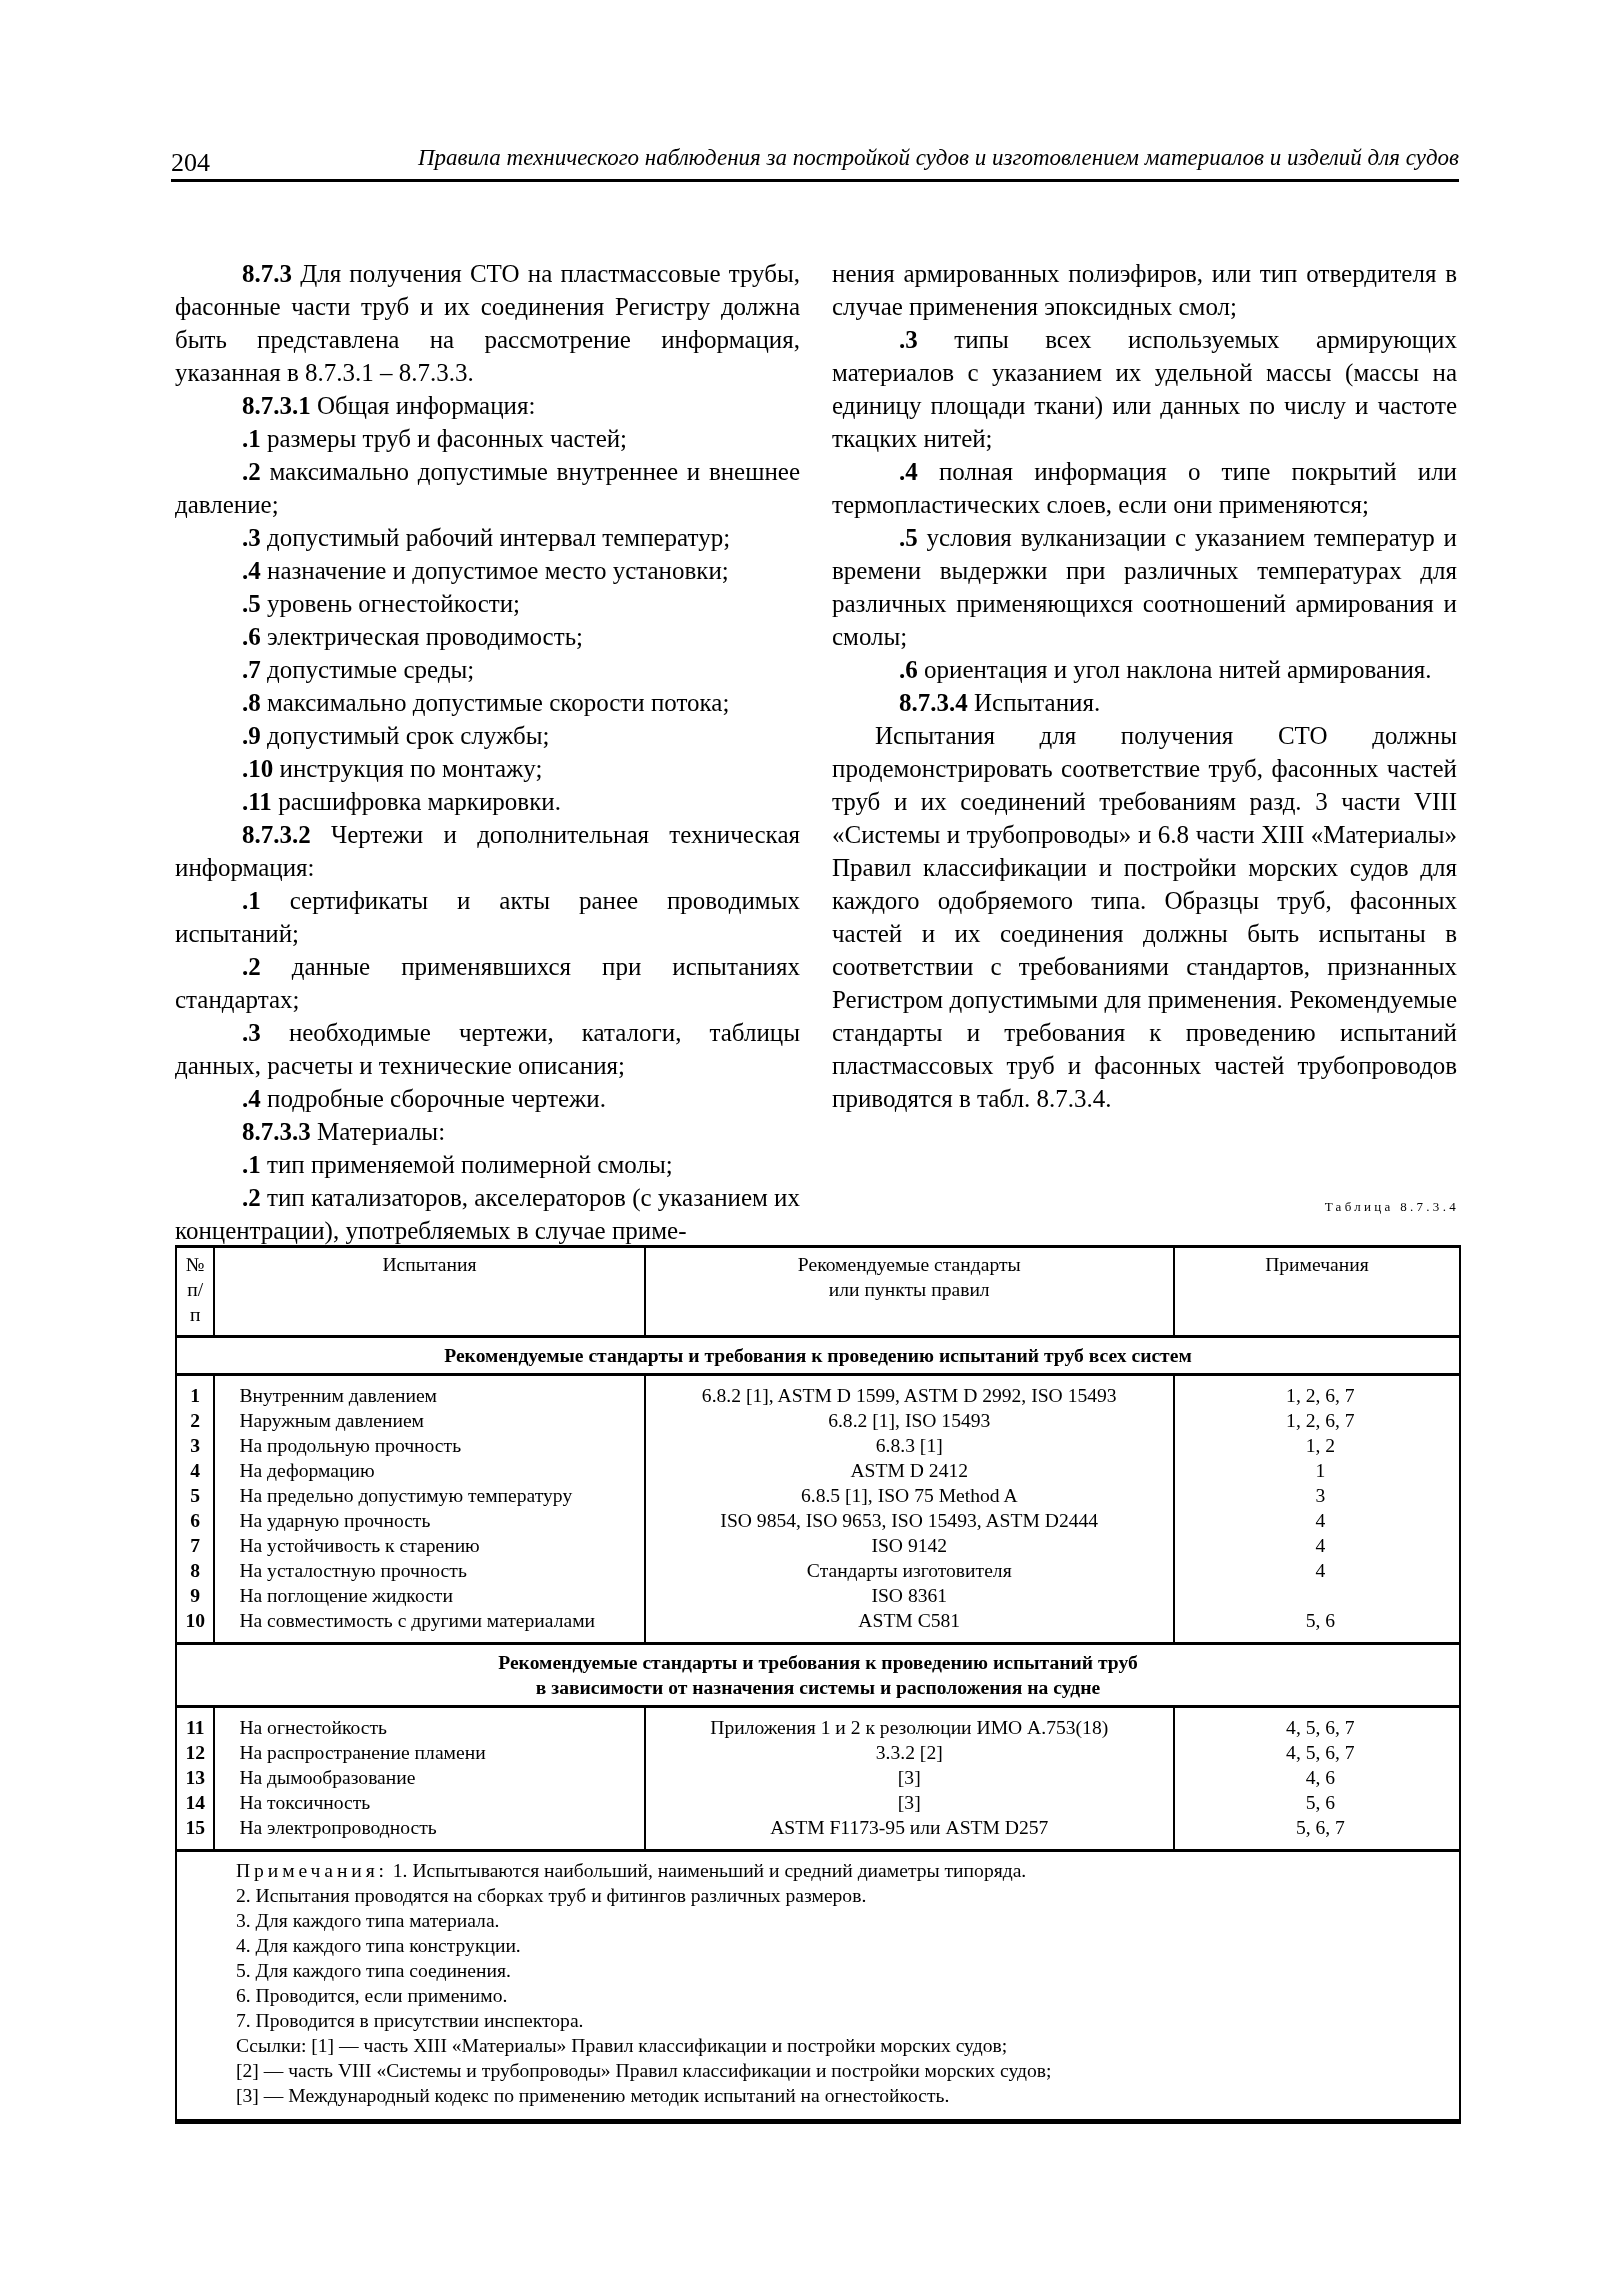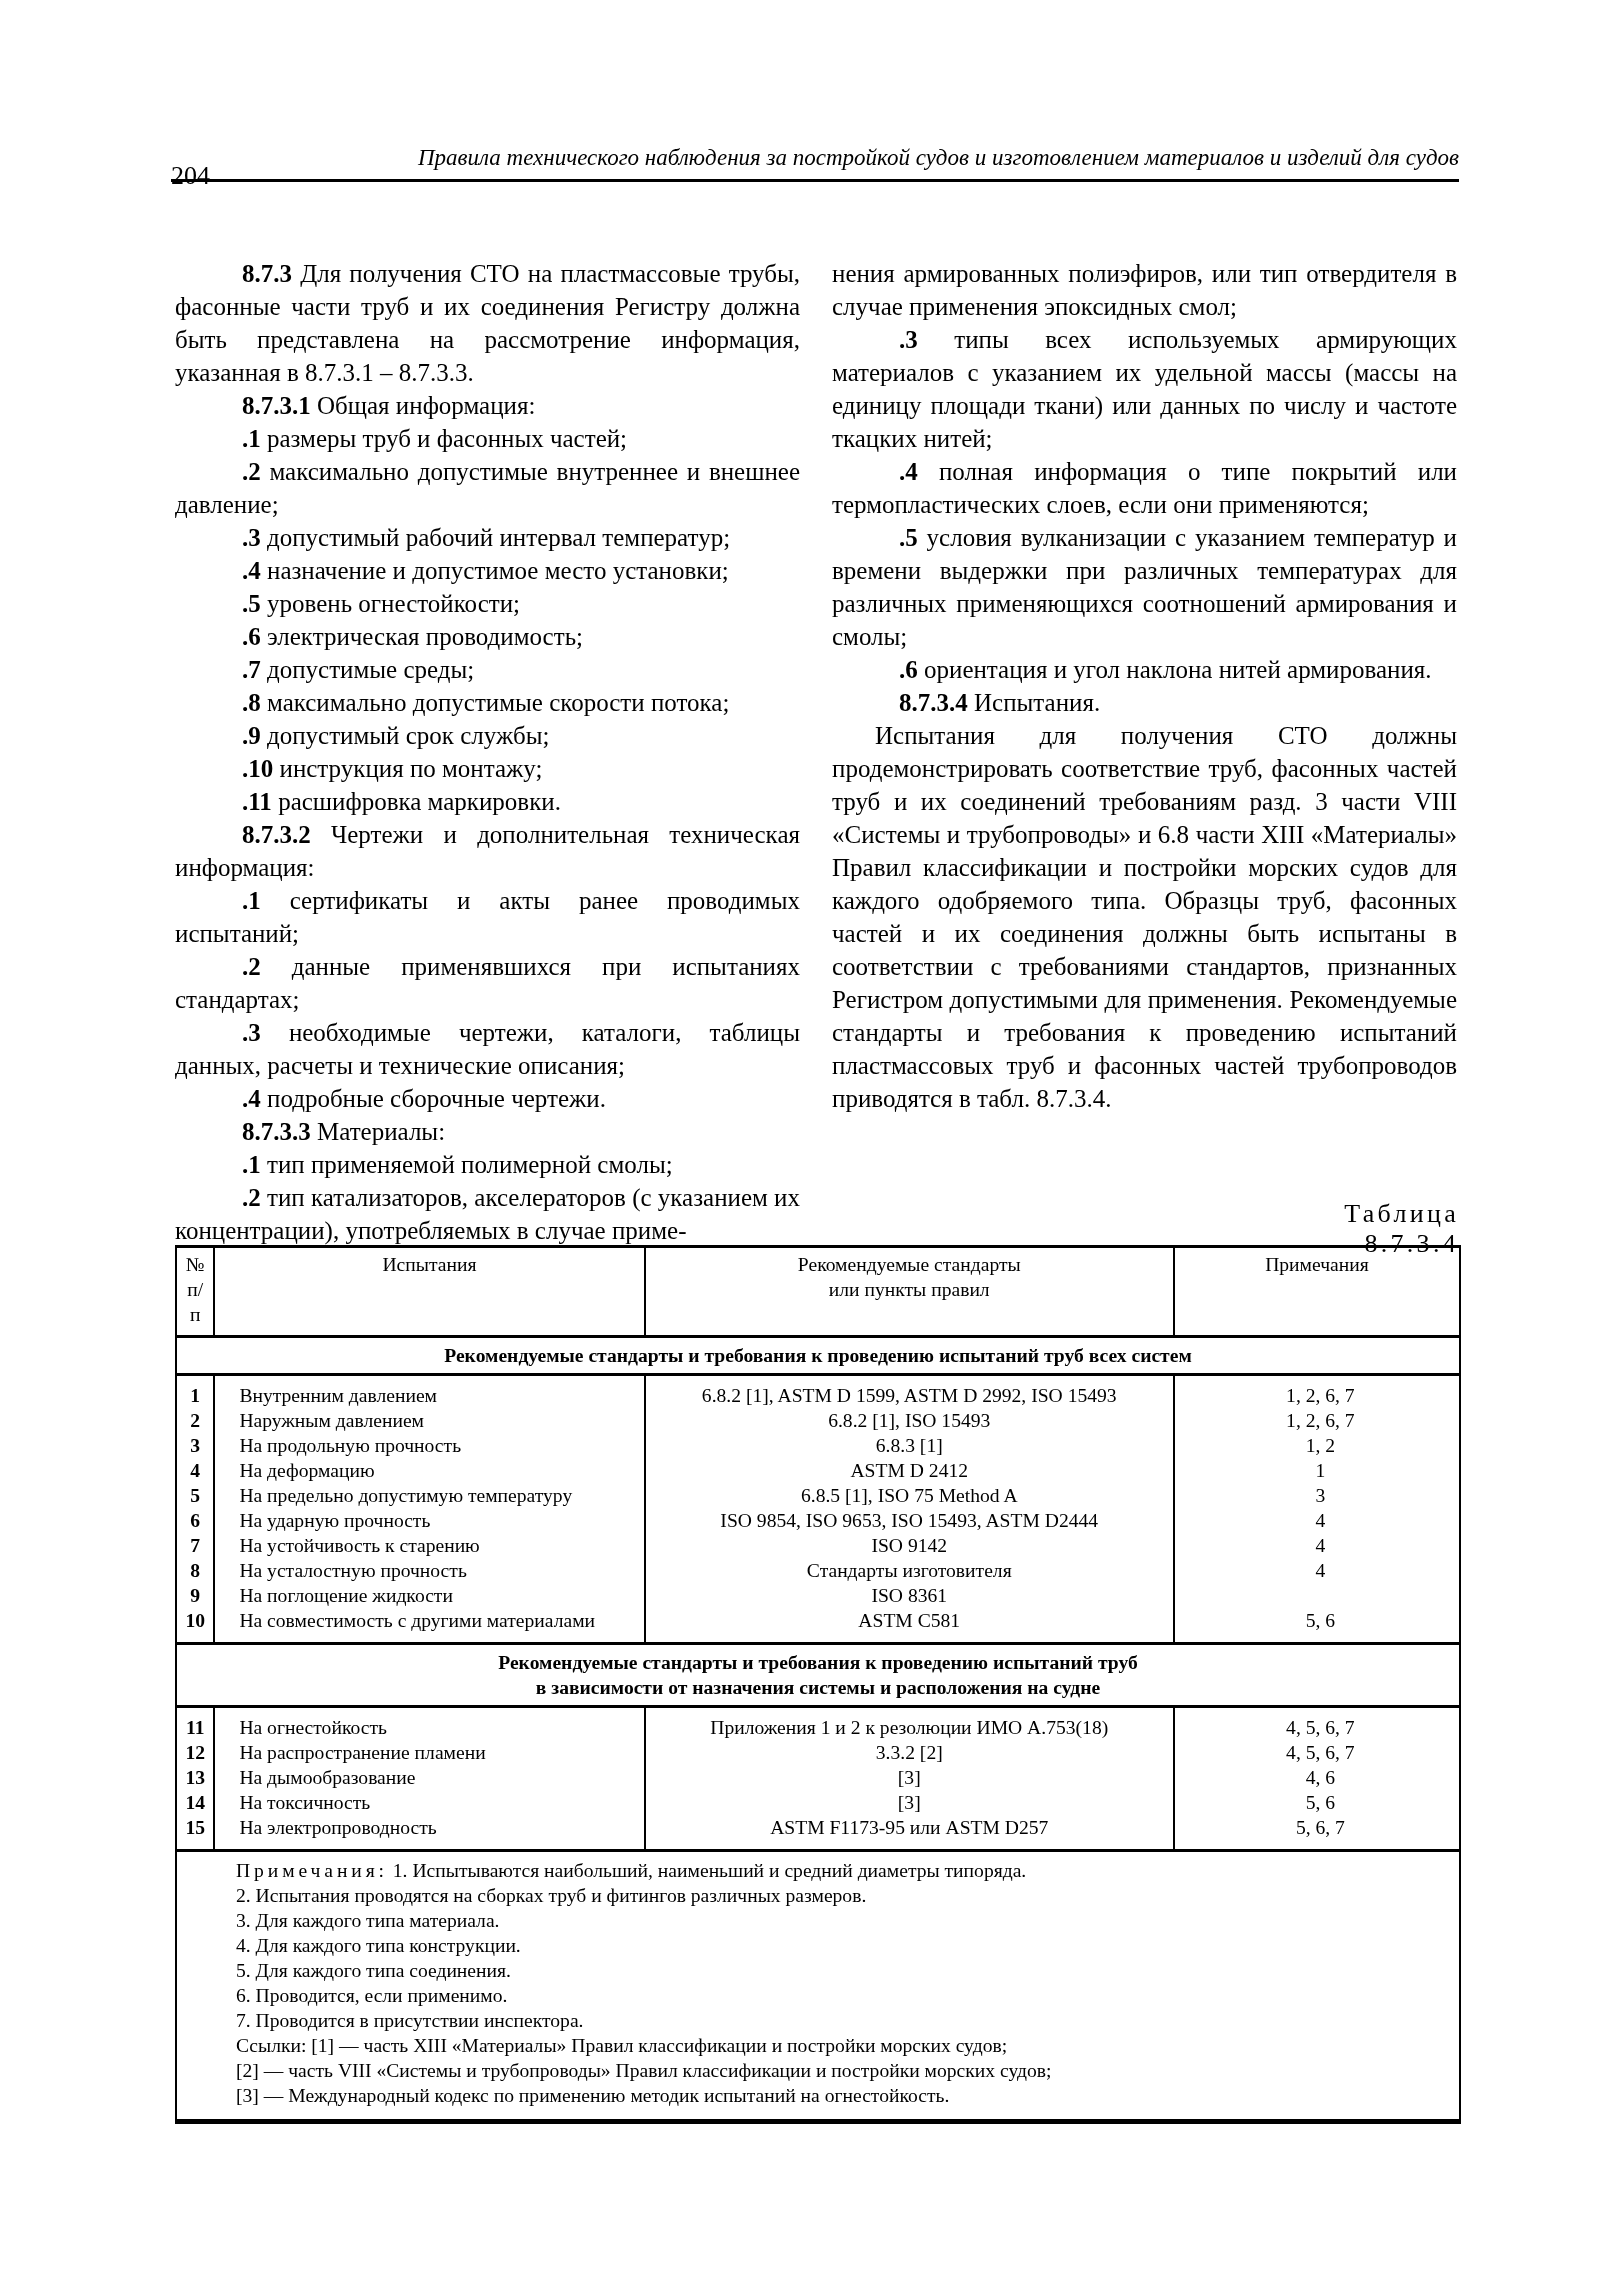--- a/index.html
+++ b/index.html
@@ -1,31 +1,31 @@
 <!DOCTYPE html>
 <html style="font-size:10.5px"><head>
   <meta charset="utf-8">
   <style>
     html, body { margin: 0; padding: 0; background: #ffffff; }
     body { width: 1622px; height: 2295px; position: relative; overflow: hidden;
            font-family: "Liberation Serif", "DejaVu Serif", serif; color: #000; }
     .header { position: absolute; left: 171px; top: 145px; width: 1288px; height: 34px;
               border-bottom: 3.9px solid #000; }
-    .header .pnum { position: absolute; left: 0; top: 16px; font-size: 26px; }
+    .header .pnum { position: absolute; left: 0; top: 3px; font-size: 26px; }
     .header .ptitle { position: absolute; right: 0; top: 0; font-size: 23px; font-style: italic; }
 
     .col { position: absolute; top: 257px; font-size: 25px; line-height: 33px; text-align: justify; }
     .col.left { left: 175px; width: 625px; }
     .col.right { left: 832px; width: 625px; }
     .col p { margin: 0; }
     .col p.ind { text-indent: 43px; }
     .col b { font-weight: bold; margin-left: 24px; }
 
     .tabcap { position: absolute; left: 1243px; top: 1199px; width: 216px; text-align: right;
-              font-size: 26px; letter-spacing: 3.3px; }
+              font-size: 13px; letter-spacing: 3.3px; }
 
     table.t { position: absolute; left: 175px; top: 1245px; width: 1286px; border-collapse: collapse;
               font-size: 19.6px; line-height: 25px; }
     table.t td { border-left: 2.6px solid #000; border-right: 2.6px solid #000; padding: 0 5.2px; vertical-align: top; }
     table.t tr.hdr td { border-top: 3.9px solid #000; border-bottom: 3.9px solid #000; text-align: center; padding: 3.9px 5.2px 7.9px; }
     table.t td.num { width: 26px; text-align: center; font-weight: bold; padding: 0 2.6px; }
     table.t td.name { width: 399px; text-align: left; padding-left: 24px; }
     table.t td.std { width: 517px; text-align: center; }
     table.t td.note { text-align: center; padding-left: 12px; }
     table.t tr.sec td { border-top: 3.9px solid #000; border-bottom: 3.9px solid #000; text-align: center; font-weight: bold; padding: 5.2px 5.2px 5.2px; border-radius: 18px; }

